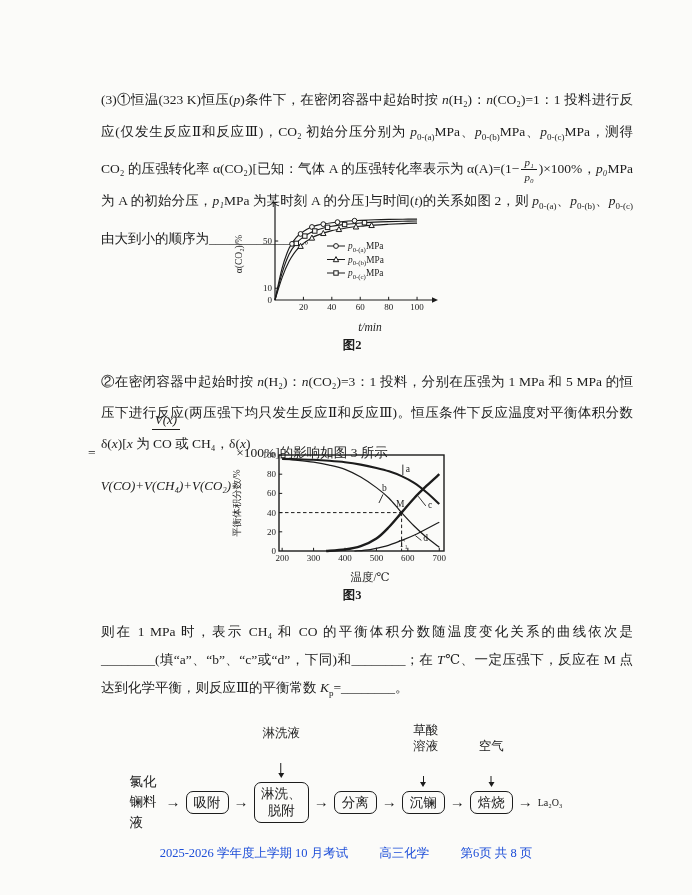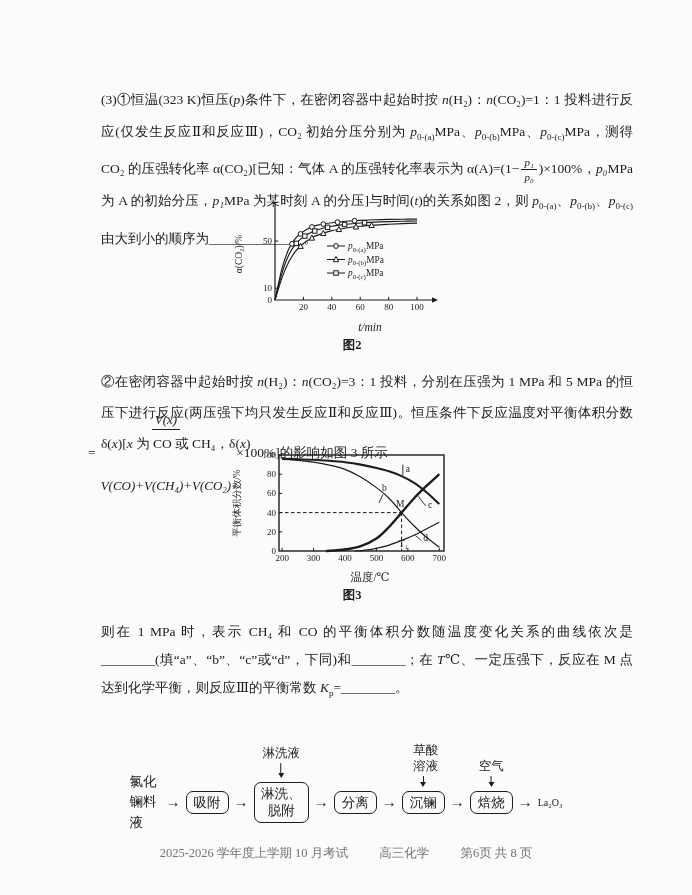--- a/index.html
+++ b/index.html
@@ -32,29 +32,29 @@
   .flow-row{display:flex;align-items:center;justify-content:center;gap:5px;margin-top:36px;}
   .flow-source{width:2.3em;font-size:13.5px;line-height:1.5;}
   .flow-product{font-size:10px;}
   .harrow{font-size:15px;line-height:1;}
   .flow-step{position:relative;display:flex;align-items:center;}
   .flow-box{border:1.4px solid #1c1c1c;border-radius:7px;padding:2px 7px;font-size:13.5px;
             text-align:center;line-height:1.3;background:#fbfbf9;}
   .box-tall{width:3.2em;padding:2px 5px;}
   .flow-input{position:absolute;bottom:calc(100% + 2px);left:50%;transform:translateX(-50%);
               display:flex;flex-direction:column;align-items:center;font-size:12.5px;
-              line-height:1.25;white-space:nowrap;}
+              line-height:1.25;white-space:nowrap;gap:20px;}
   .flow-input .wrap2{white-space:normal;width:2.4em;text-align:right;}
   .varrow{display:block;width:0;border-left:1.2px solid #1c1c1c;height:9px;position:relative;
           margin:1px auto 4px;}
   .varrow.long{height:13px;}
   .varrow::after{content:"";position:absolute;left:-3.5px;bottom:-5px;
                  border:3.5px solid transparent;border-top:5px solid #1c1c1c;}
   .footer{position:absolute;top:845px;left:0;width:692px;text-align:center;font-size:12.5px;
-          color:#737373;}
+          color:#1d4ed8;}
   .footer span{margin:0 14px;}
 </style>
 </head>
 <body>
 
 <div class="page">
 
   <p class="para p1"><span>(3)①恒温(323 K)恒压(</span><span class="it">p</span><span>)条件下，在密闭容器中起始时按 </span><span class="it">n</span><span>(H₂)：</span><span class="it">n</span><span>(CO₂)=1：1 投料进行反应(仅发生反应Ⅱ和反应Ⅲ)，CO₂ 初始分压分别为 </span><span class="it">p</span><sub>0-(a)</sub><span>MPa、</span><span class="it">p</span><sub>0-(b)</sub><span>MPa、</span><span class="it">p</span><sub>0-(c)</sub><span>MPa，测得 CO₂ 的压强转化率 α(CO₂)[已知：气体 A 的压强转化率表示为 α(A)=(1−</span><span class="frac">
         <span class="fn">p₁</span>
         <span class="fd">p₀</span>

